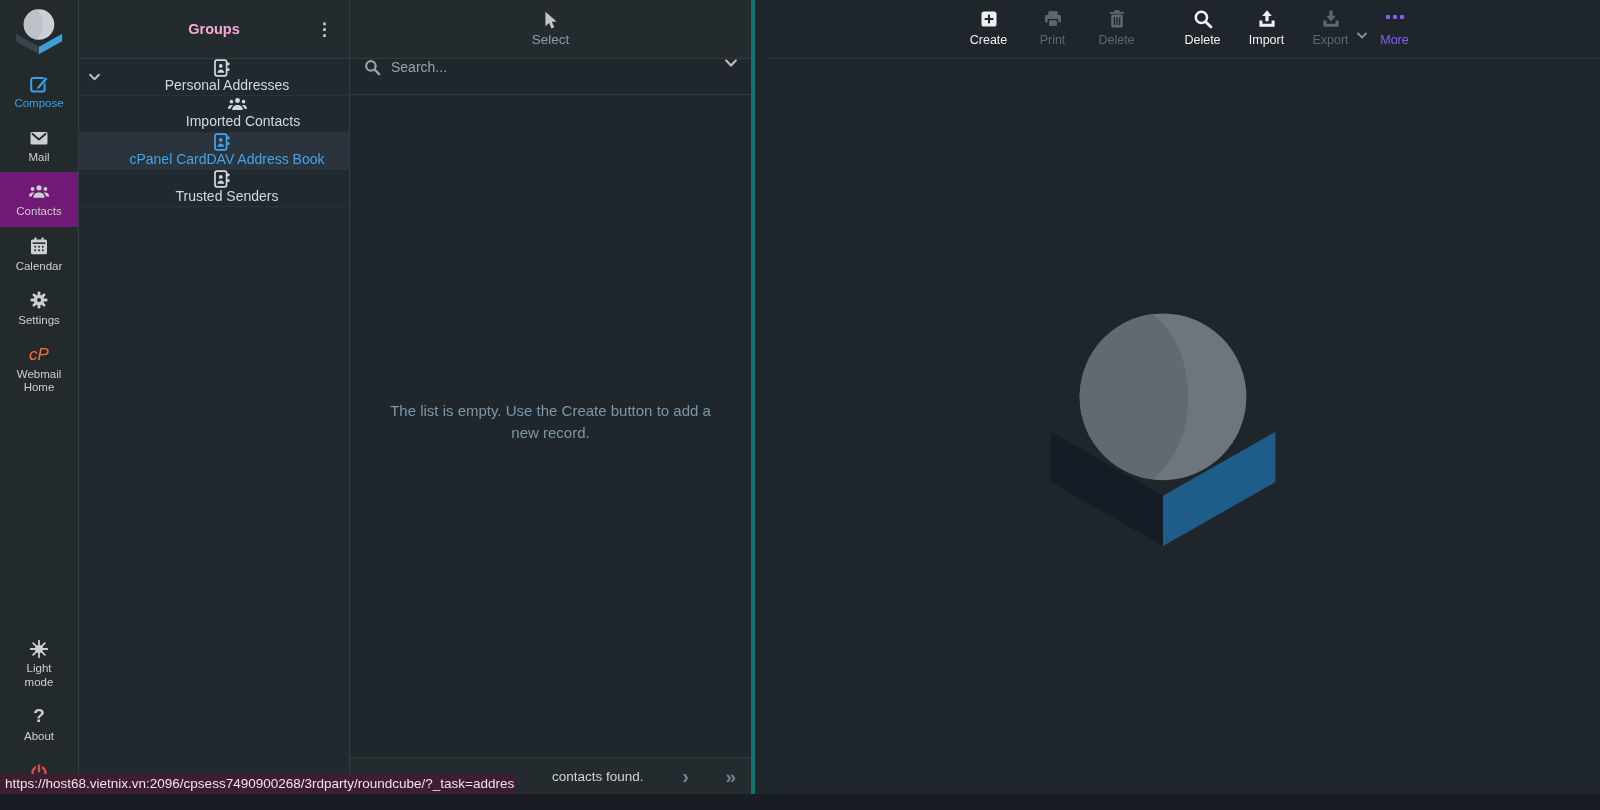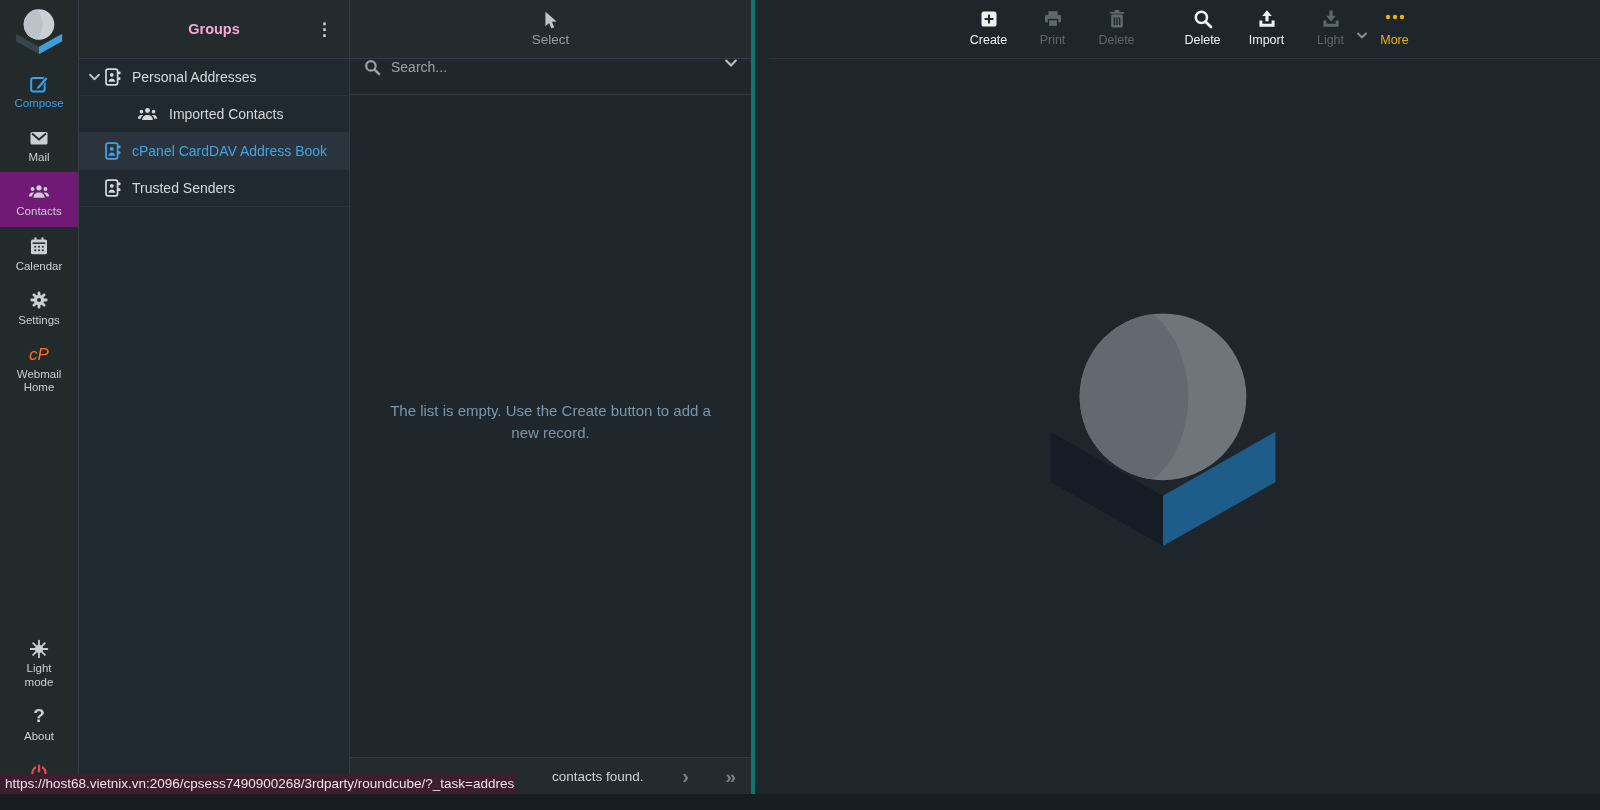--- a/index.html
+++ b/index.html
@@ -18,21 +18,21 @@
   .cp-glyph { font-weight:normal; font-style:italic; font-size:17px; color:#ff6c2c; }
   .q-glyph { font-weight:bold; font-size:19px; color:#c9cfd3; }
   .spacer { flex:1; }
   .power { padding:10px 0 12px; }
 
   
   .groups { width:271px; background:#212930; border-right:1px solid #333d44; display:flex; flex-direction:column; }
   .col-header { height:59px; flex:0 0 59px; background:#242b2f; border-bottom:1px solid #323b42; position:relative; display:flex; align-items:center; justify-content:center; }
   .groups-title { font-size:14.5px; font-weight:bold; color:#f9a8d4; }
   .kebab { position:absolute; right:8px; top:50%; transform:translateY(-50%); font-size:17px; font-weight:bold; color:#cfd5d8; padding:2px 8px; }
-  .g-item { height:37px; display:flex; align-items:center; border-bottom:1px solid #2a3238; padding-left:26px; color:#d3d8db; font-size:14px; position:relative; }
+  .g-item { height:37px; display:flex; align-items:center; border-bottom:1px solid #2a3238; padding-left:26px; color:#d3d8db; font-size:14px; position:relative;flex-direction:column; }
   .g-item .gicon { margin-right:11px; display:flex; color:#d3d8db; }
   .g-item.sub { padding-left:58px; }
   .g-item.selected { background:#2b343c; color:#42a4e8; }
   .g-item.selected .gicon { color:#42a4e8; }
   .expander { position:absolute; left:7px; top:50%; transform:translateY(-50%); color:#b8bec2; display:flex; padding:3px; }
 
   
   .list { width:405px; background:#20272c; border-right:4px solid #0f766e; position:relative; display:flex; flex-direction:column; }
   .list-header { height:59px; flex:0 0 59px; background:#242b2f; border-bottom:1px solid #323b42; display:flex; flex-direction:column; align-items:center; justify-content:center; gap:2px; color:#949ca2; }
   .list-header .hd-label { font-size:13.5px; }
@@ -45,21 +45,21 @@
   .count-label { position:absolute; left:202px; top:50%; transform:translateY(-50%); color:#cdd3d6; font-size:13.5px; }
   .pager-next { position:absolute; right:58px; top:50%; transform:translateY(-50%); color:#78828a; font-size:20px; font-weight:bold; line-height:1; padding:0 4px; }
   .pager-last { position:absolute; right:12px; top:50%; transform:translateY(-50%); color:#78828a; font-size:19px; font-weight:bold; line-height:1; letter-spacing:-1px; padding:0 4px; }
 
   
   .main { flex:1; background:#1f262b; position:relative; }
   .toolbar { height:59px; border-bottom:1px solid #2c353c; display:flex; justify-content:center; align-items:flex-start; padding-top:9px; gap:24px; transform:translateX(14px); }
   .tb { background:none; border:none; display:flex; flex-direction:column; align-items:center; gap:4px; color:#eef1f2; font-family:"Liberation Sans", sans-serif; min-width:40px; position:relative; }
   .tb .tblabel { font-size:12.5px; }
   .tb.disabled { color:#5d676e; }
-  .tb.dim { color:#eab308; }
+  .tb.dim { color:#8b5cf6; }
   .tb.gap { margin-left:22px; }
   .exp-chevron { position:absolute; right:-16px; bottom:8px; color:#8a939a; display:flex; }
   .hero { position:absolute; top:296px; left:50%; margin-left:-141px; }
 
   
   .statusbar { position:absolute; left:0; bottom:16px; height:20px; max-width:515px; background:#3c1e30; color:#efe2ea; font-size:13.5px; line-height:20px; padding:0 8px 0 5px; white-space:nowrap; overflow:hidden; }
   .bottomstrip { position:absolute; left:0; right:0; bottom:0; height:16px; background:#171d22; }
 
   svg { display:block; }
 </style>
@@ -356,21 +356,21 @@
         <span class="tblabel">Import</span>
       </button>
 
       <button class="tb disabled">
         <span>
           <svg width="20" height="20" viewBox="0 0 20 20" fill="currentColor">
               <path d="M10 12.6 L5.2 6.8 H8.4 V1.4 H11.6 V6.8 H14.8 Z"></path>
               <path d="M2.4 11.4 h3 v3.4 h9.2 v-3.4 h3 v6.4 h-15.2 Z"></path>
             </svg>
         </span>
-        <span class="tblabel">Light</span>
+        <span class="tblabel">Export</span>
         <span class="exp-chevron">
           <svg width="10" height="7" viewBox="0 0 10 6">
               <path d="M1 1 L5 5 L9 1" fill="none" stroke="currentColor" stroke-width="1.8" stroke-linecap="round"></path>
             </svg>
         </span>
       </button>
 
       <button class="tb dim">
         <span>
           <svg width="22" height="20" viewBox="0 0 22 20" fill="currentColor">

